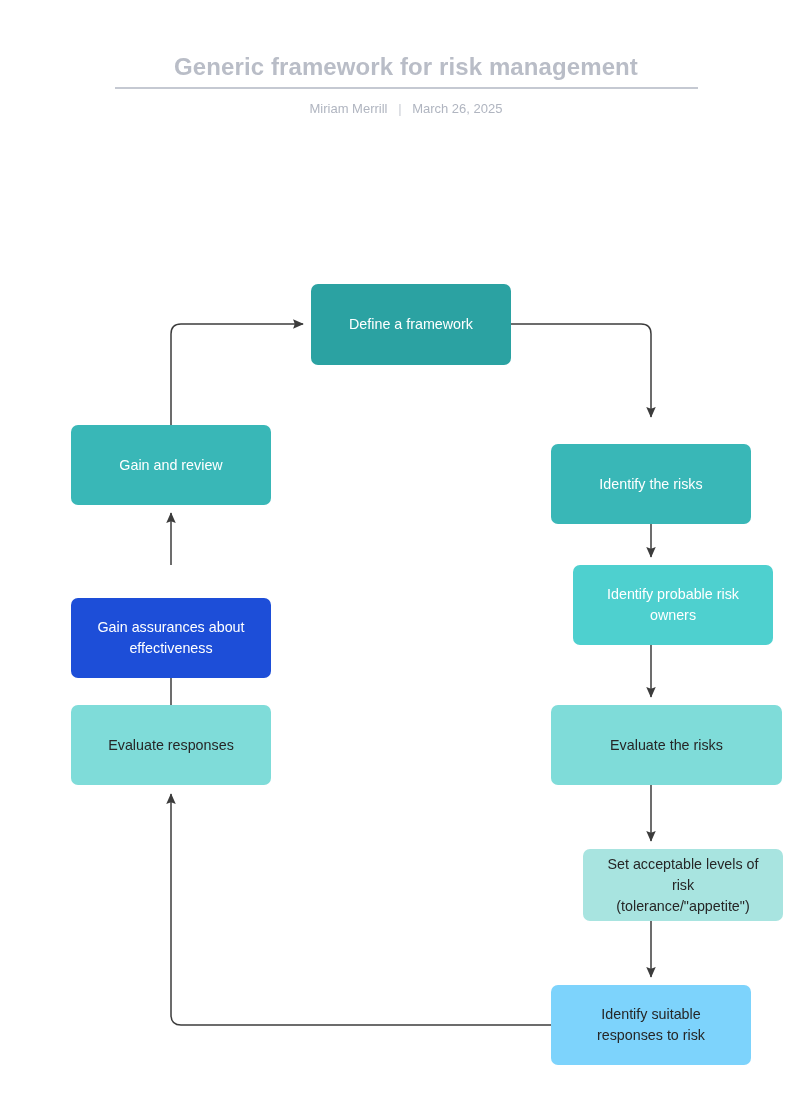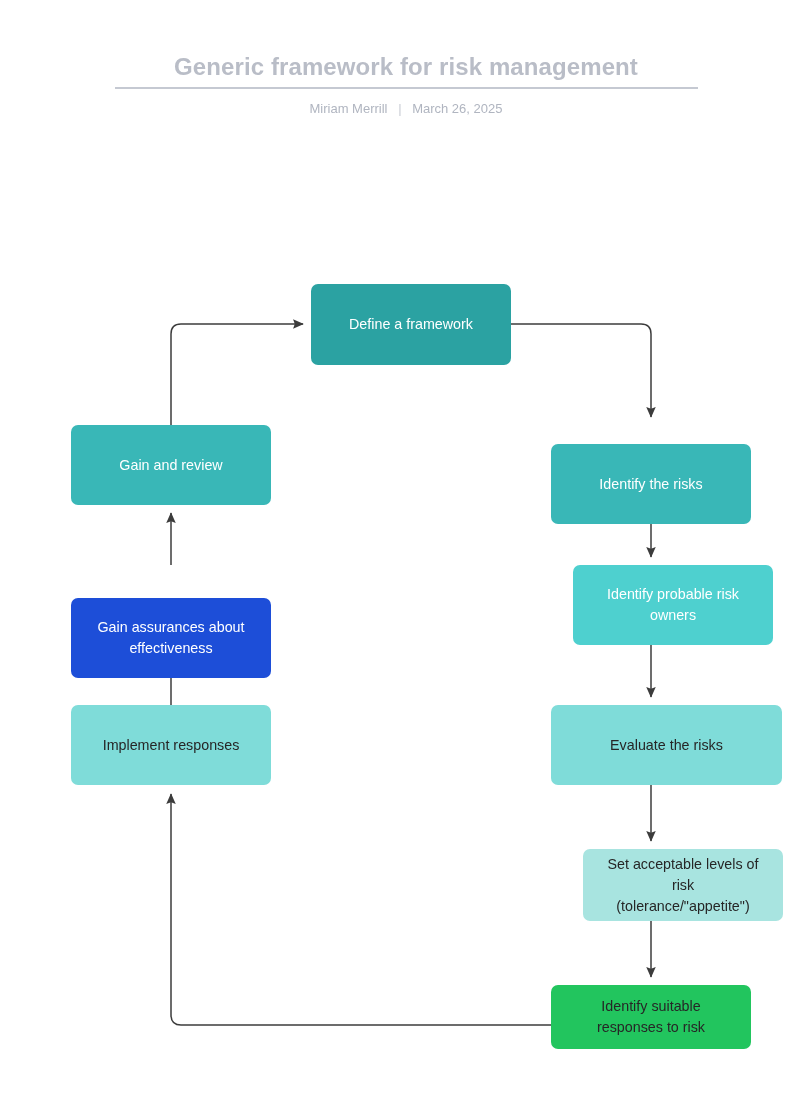--- a/index.html
+++ b/index.html
@@ -123,20 +123,20 @@
   </svg>
 
   <div class="node" style="left: 311px; top: 284px; width: 200px; height: 81px; background: rgb(43, 162, 162); color: rgb(255, 255, 255);">Define a framework</div>
   <div class="node" style="left: 551px; top: 444px; width: 200px; height: 80px; background: rgb(57, 183, 183); color: rgb(255, 255, 255);">Identify the risks</div>
   <div class="node" style="left: 551px; top: 565px; width: 200px; height: 80px; background: rgb(78, 208, 207); color: rgb(255, 255, 255); margin-left: 22px;">Identify probable risk
 owners</div>
   <div class="node" style="left: 551px; top: 705px; width: 231px; height: 80px; background: rgb(127, 220, 217); color: rgb(38, 38, 38);">Evaluate the risks</div>
   <div class="node" style="left: 583px; top: 849px; width: 200px; height: 72px; background: rgb(168, 228, 224); color: rgb(38, 38, 38);">Set acceptable levels of
 risk
 (tolerance/"appetite")</div>
-  <div class="node" style="left: 551px; top: 985px; width: 200px; height: 64px; background: #22c55e; color: rgb(38, 38, 38);">Identify suitable
+  <div class="node" style="left: 551px; top: 985px; width: 200px; height: 80px; background: #7dd3fc; color: rgb(38, 38, 38);">Identify suitable
 responses to risk</div>
-  <div class="node" style="left: 71px; top: 705px; width: 200px; height: 80px; background: rgb(127, 220, 217); color: rgb(38, 38, 38);">Implement responses</div>
+  <div class="node" style="left: 71px; top: 705px; width: 200px; height: 80px; background: rgb(127, 220, 217); color: rgb(38, 38, 38);">Evaluate responses</div>
   <div class="node" style="left: 71px; top: 598px; width: 200px; height: 80px; background: #1d4ed8; color: rgb(255, 255, 255);">Gain assurances about
 effectiveness</div>
   <div class="node" style="left: 71px; top: 425px; width: 200px; height: 80px; background: rgb(57, 183, 183); color: rgb(255, 255, 255);">Gain and review</div>
 
 </div>
 
 </body></html>

